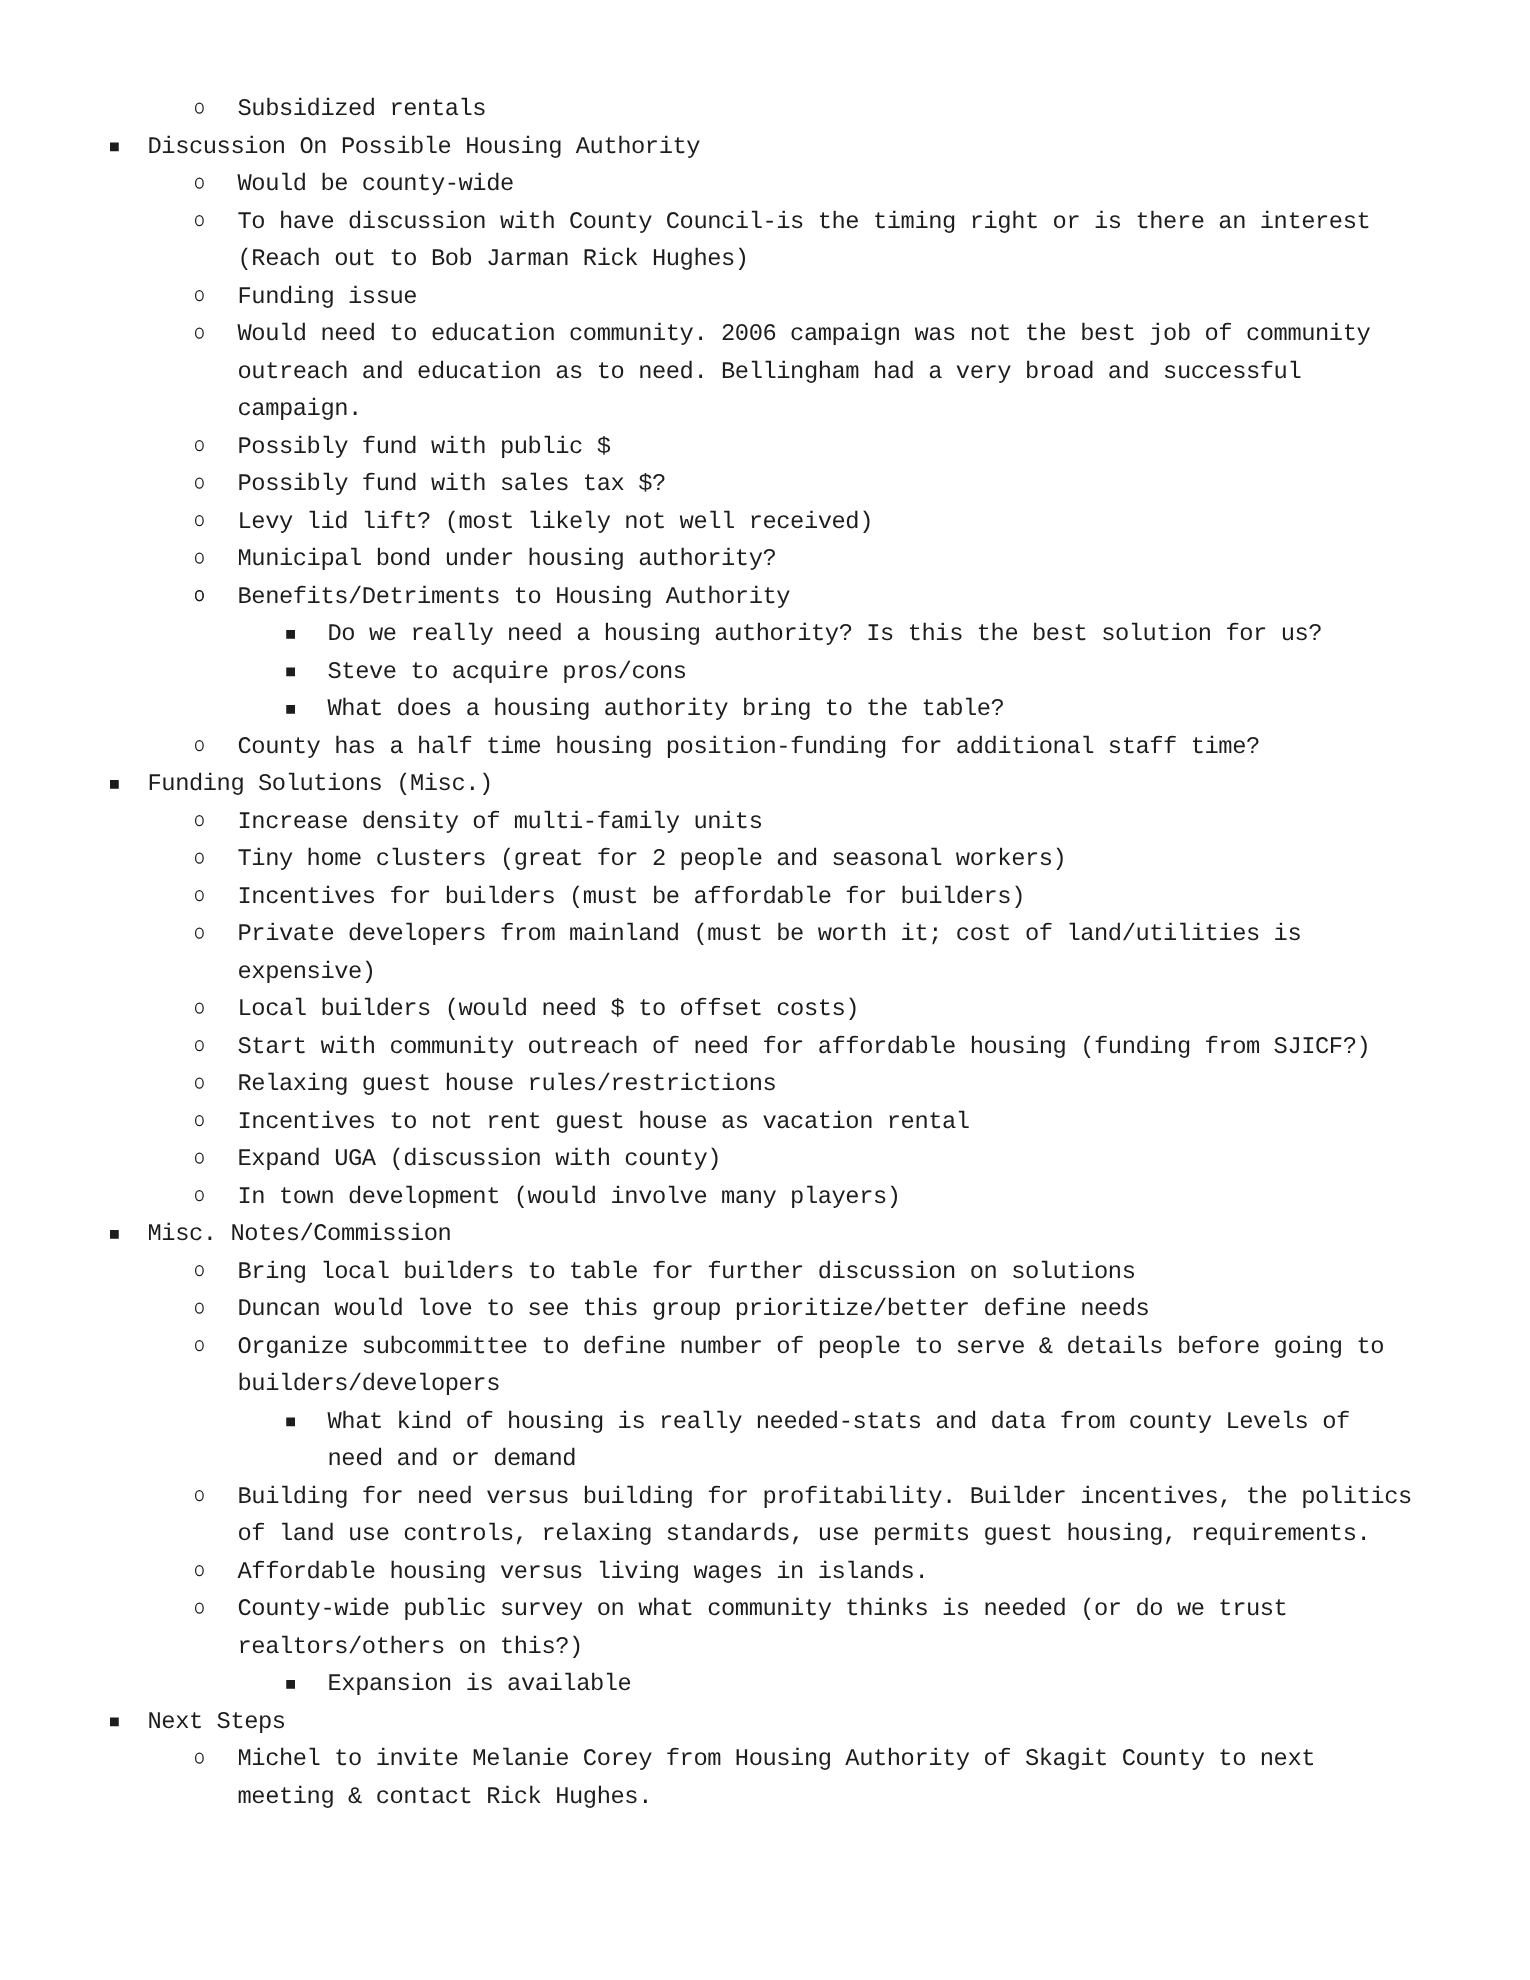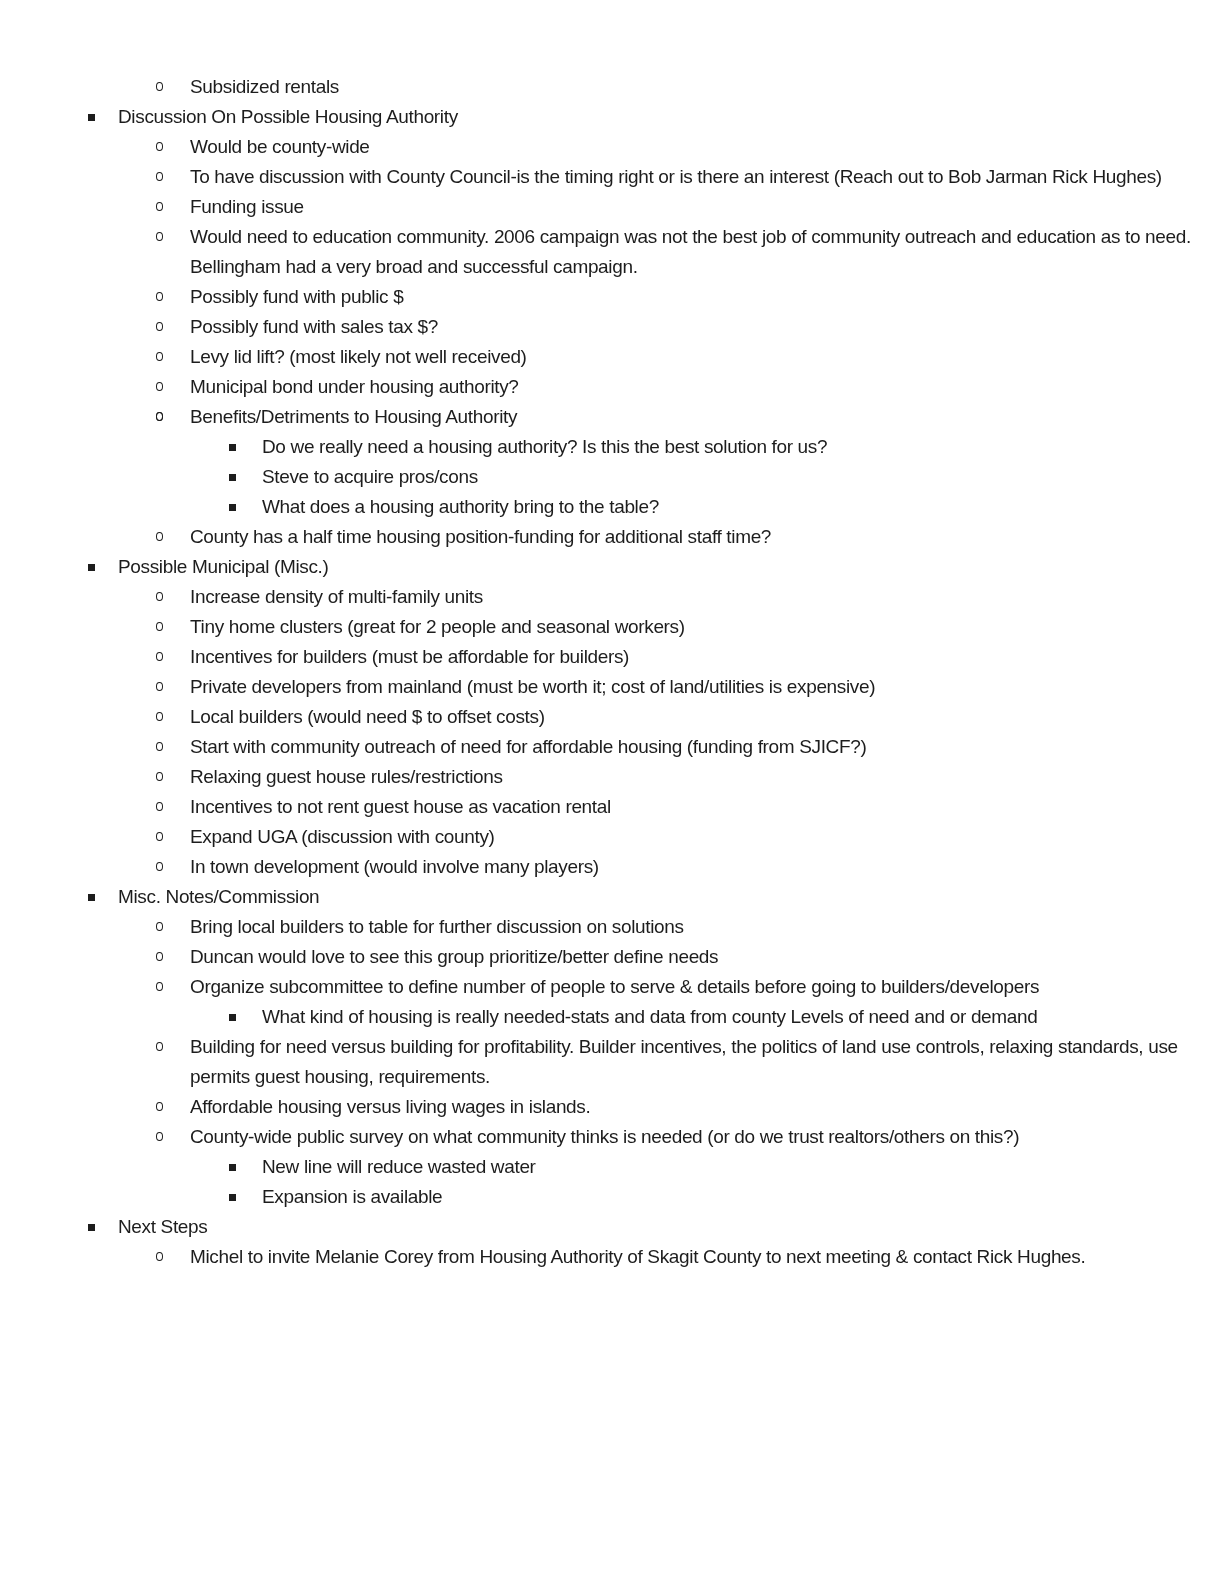--- a/index.html
+++ b/index.html
@@ -17,21 +17,22 @@
     position: absolute;
     top: 72px;
     left: 0;
     width: 100%;
   }
   .item {
     position: relative;
     font-size: 19px;
     line-height: 30px;
     letter-spacing: -0.35px;
-    padding-right: 32px;
+    padding-right: 92px;
+    font-family: Liberation Mono, monospace;
   }
   .lvl1 { padding-left: 118px; }
   .lvl2 { padding-left: 190px; }
   .lvl3 { padding-left: 262px; }
   .bullet { position: absolute; display: block; }
   .bullet.square {
     top: 11.5px;
     width: 7px;
     height: 7px;
     background: #1d1d1d;
@@ -112,21 +113,21 @@
       <div class="item lvl3">
     <span class="bullet square"></span>
     <span class="text">What does a housing authority bring to the table?</span>
   </div>
       <div class="item lvl2">
     <span class="bullet circle"></span>
     <span class="text">County has a half time housing position-funding for additional staff time?</span>
   </div>
       <div class="item lvl1">
     <span class="bullet square"></span>
-    <span class="text">Possible Municipal (Misc.)</span>
+    <span class="text">Funding Solutions (Misc.)</span>
   </div>
       <div class="item lvl2">
     <span class="bullet circle"></span>
     <span class="text">Increase density of multi-family units</span>
   </div>
       <div class="item lvl2">
     <span class="bullet circle"></span>
     <span class="text">Tiny home clusters (great for 2 people and seasonal workers)</span>
   </div>
       <div class="item lvl2">
@@ -185,24 +186,20 @@
     <span class="bullet circle"></span>
     <span class="text">Building for need versus building for profitability. Builder incentives, the politics of land use controls, relaxing standards, use permits guest housing, requirements.</span>
   </div>
       <div class="item lvl2">
     <span class="bullet circle"></span>
     <span class="text">Affordable housing versus living wages in islands.</span>
   </div>
       <div class="item lvl2">
     <span class="bullet circle"></span>
     <span class="text">County-wide public survey on what community thinks is needed (or do we trust realtors/others on this?)</span>
-  </div>
-      <div class="item lvl3">
-    <span class="bullet square"></span>
-    <span class="text">New line will reduce wasted water</span>
   </div>
       <div class="item lvl3">
     <span class="bullet square"></span>
     <span class="text">Expansion is available</span>
   </div>
       <div class="item lvl1">
     <span class="bullet square"></span>
     <span class="text">Next Steps</span>
   </div>
       <div class="item lvl2">

